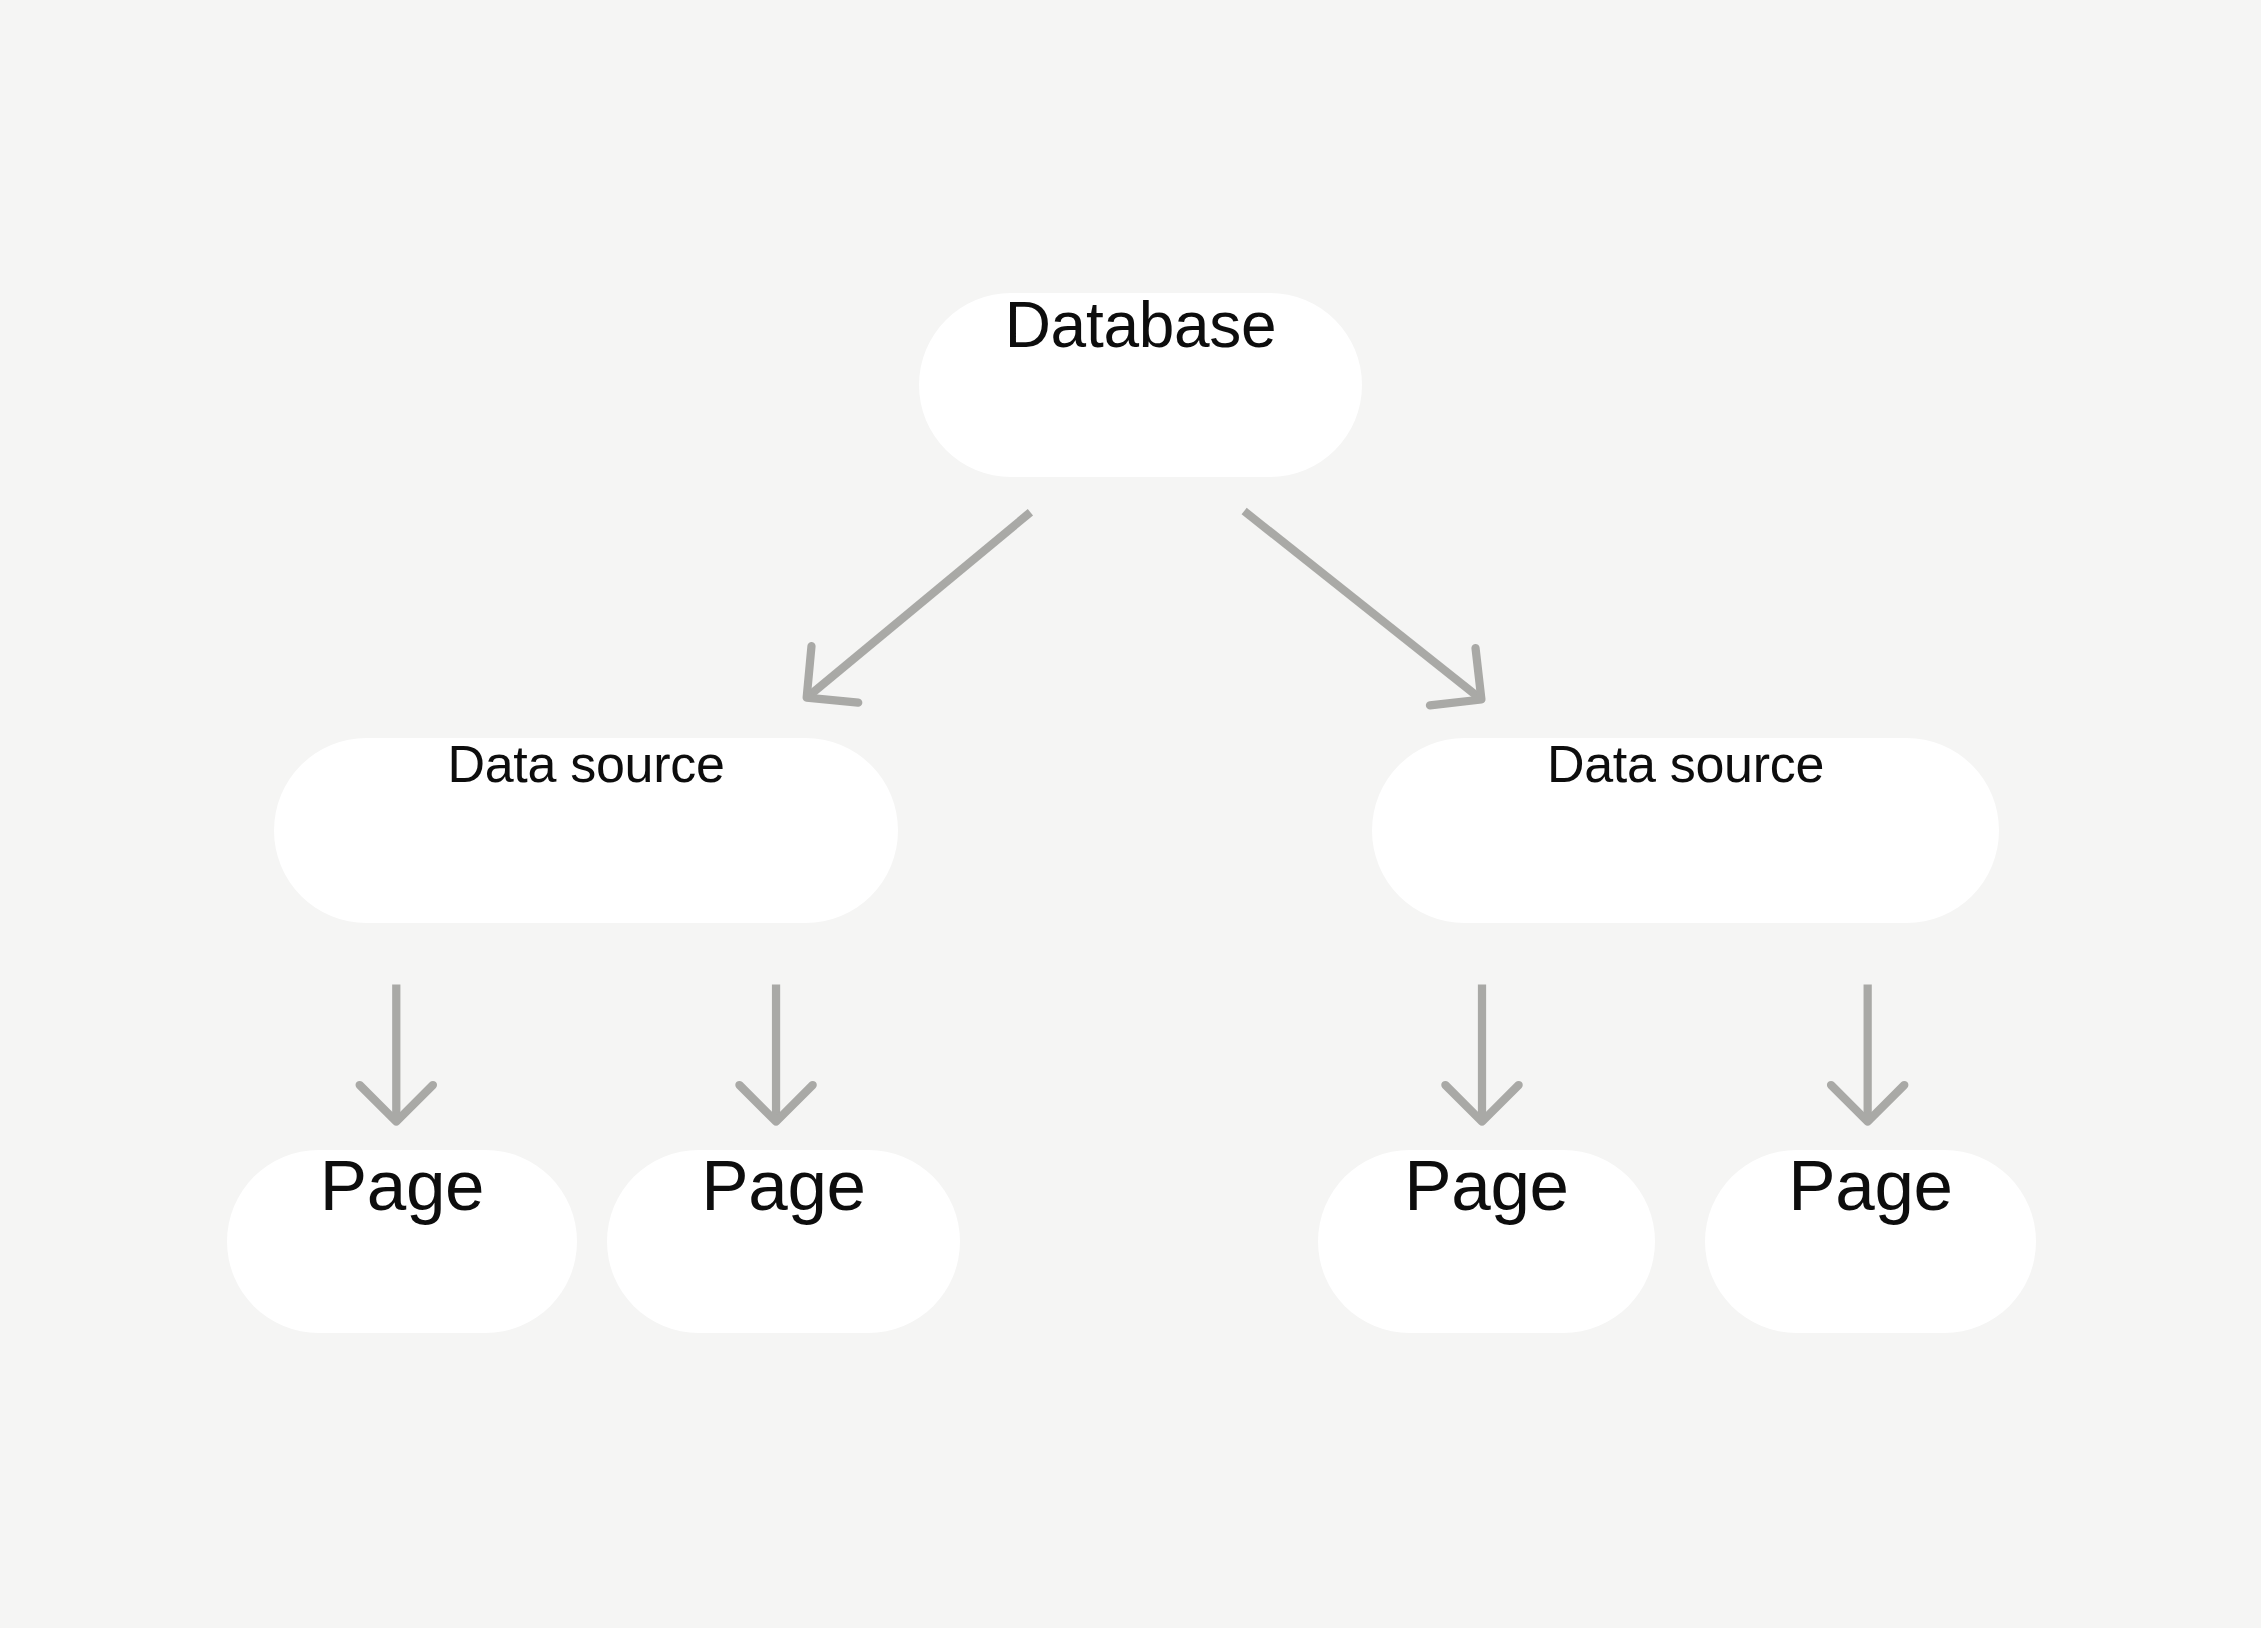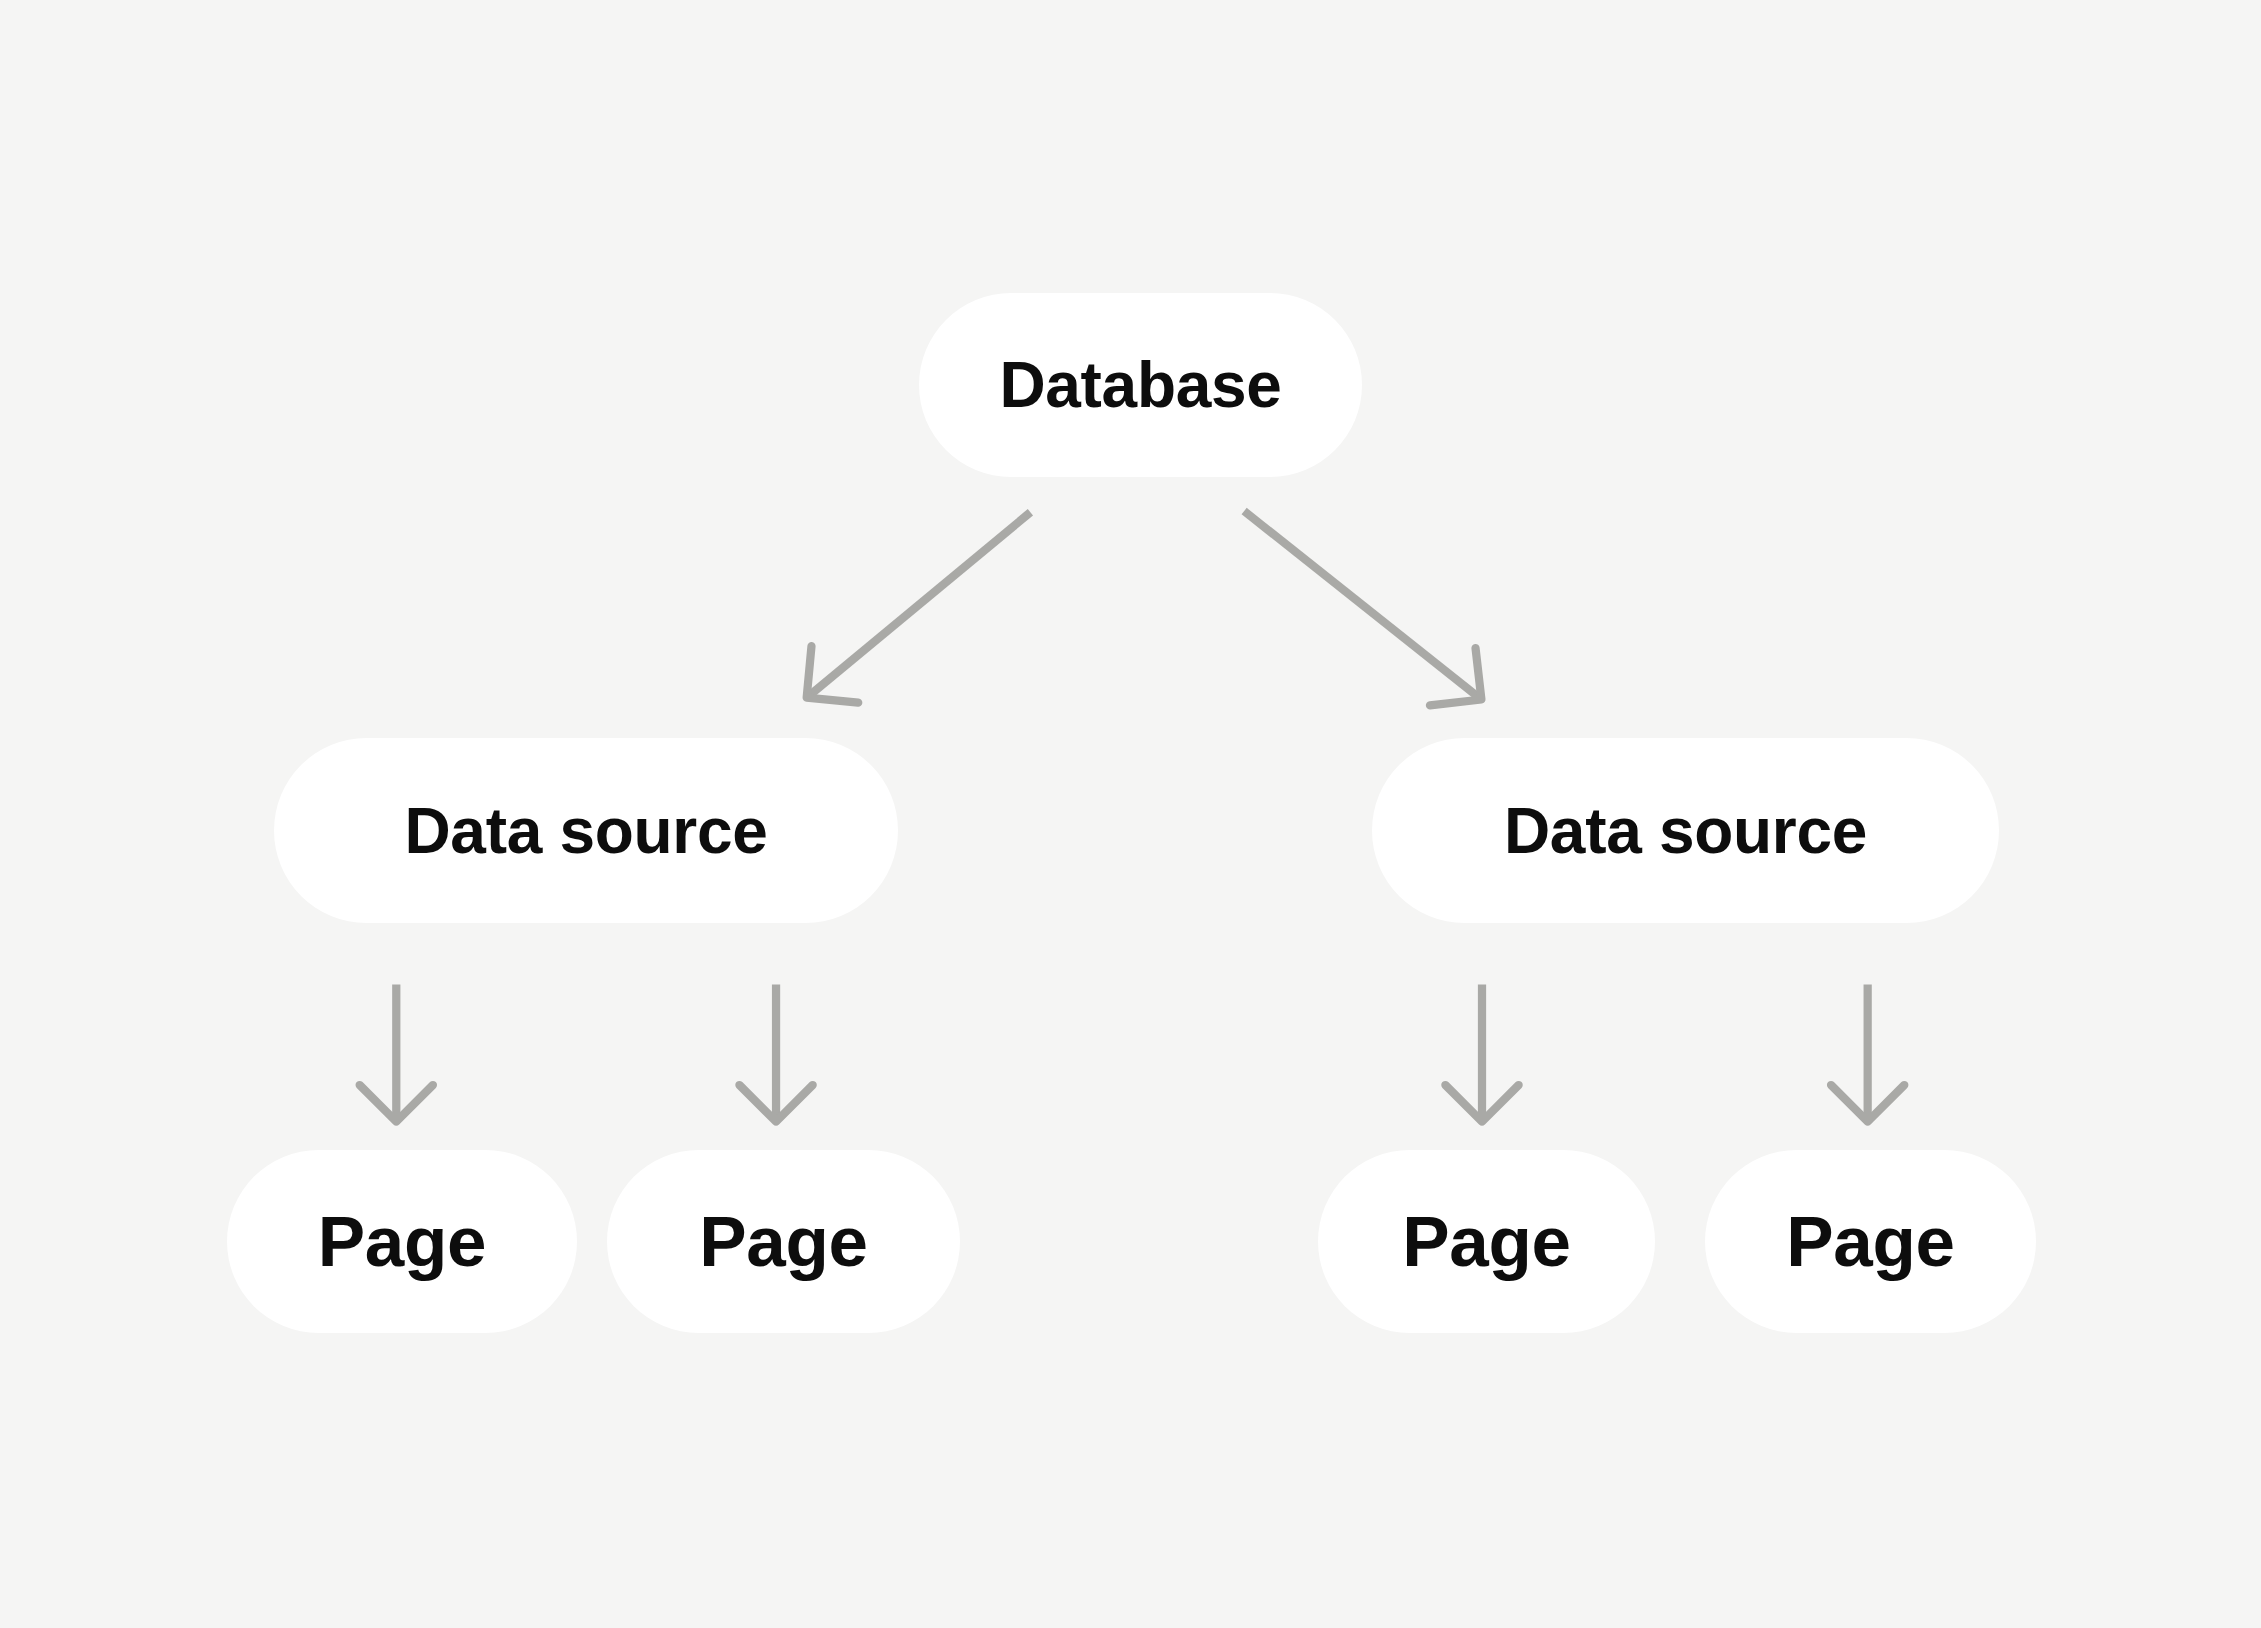--- a/index.html
+++ b/index.html
@@ -22,37 +22,37 @@
     position: absolute;
     left: 0;
     top: 0;
     width: 2261px;
     height: 1628px;
     pointer-events: none;
   }
   .node {
     position: absolute;
     display: flex;
-    align-items: center;
+    align-items: flex-start;
     justify-content: center;
     background: #ffffff;
     border-radius: 588px;
     box-sizing: border-box;
     color: #0d0d0d;
-    font-weight: 700;
+    font-weight: 400;
     letter-spacing: -0.3px;
     white-space: nowrap;
     line-height: 1;
     user-select: none;
   }
   .node.level-root {
     font-size: 64px;
   }
   .node.level-mid {
-    font-size: 64px;
+    font-size: 52px;
   }
   .node.level-leaf {
     font-size: 71px;
   }
   .node-label {
     display: block;
   }
 </style>
 </head>
 <body>

